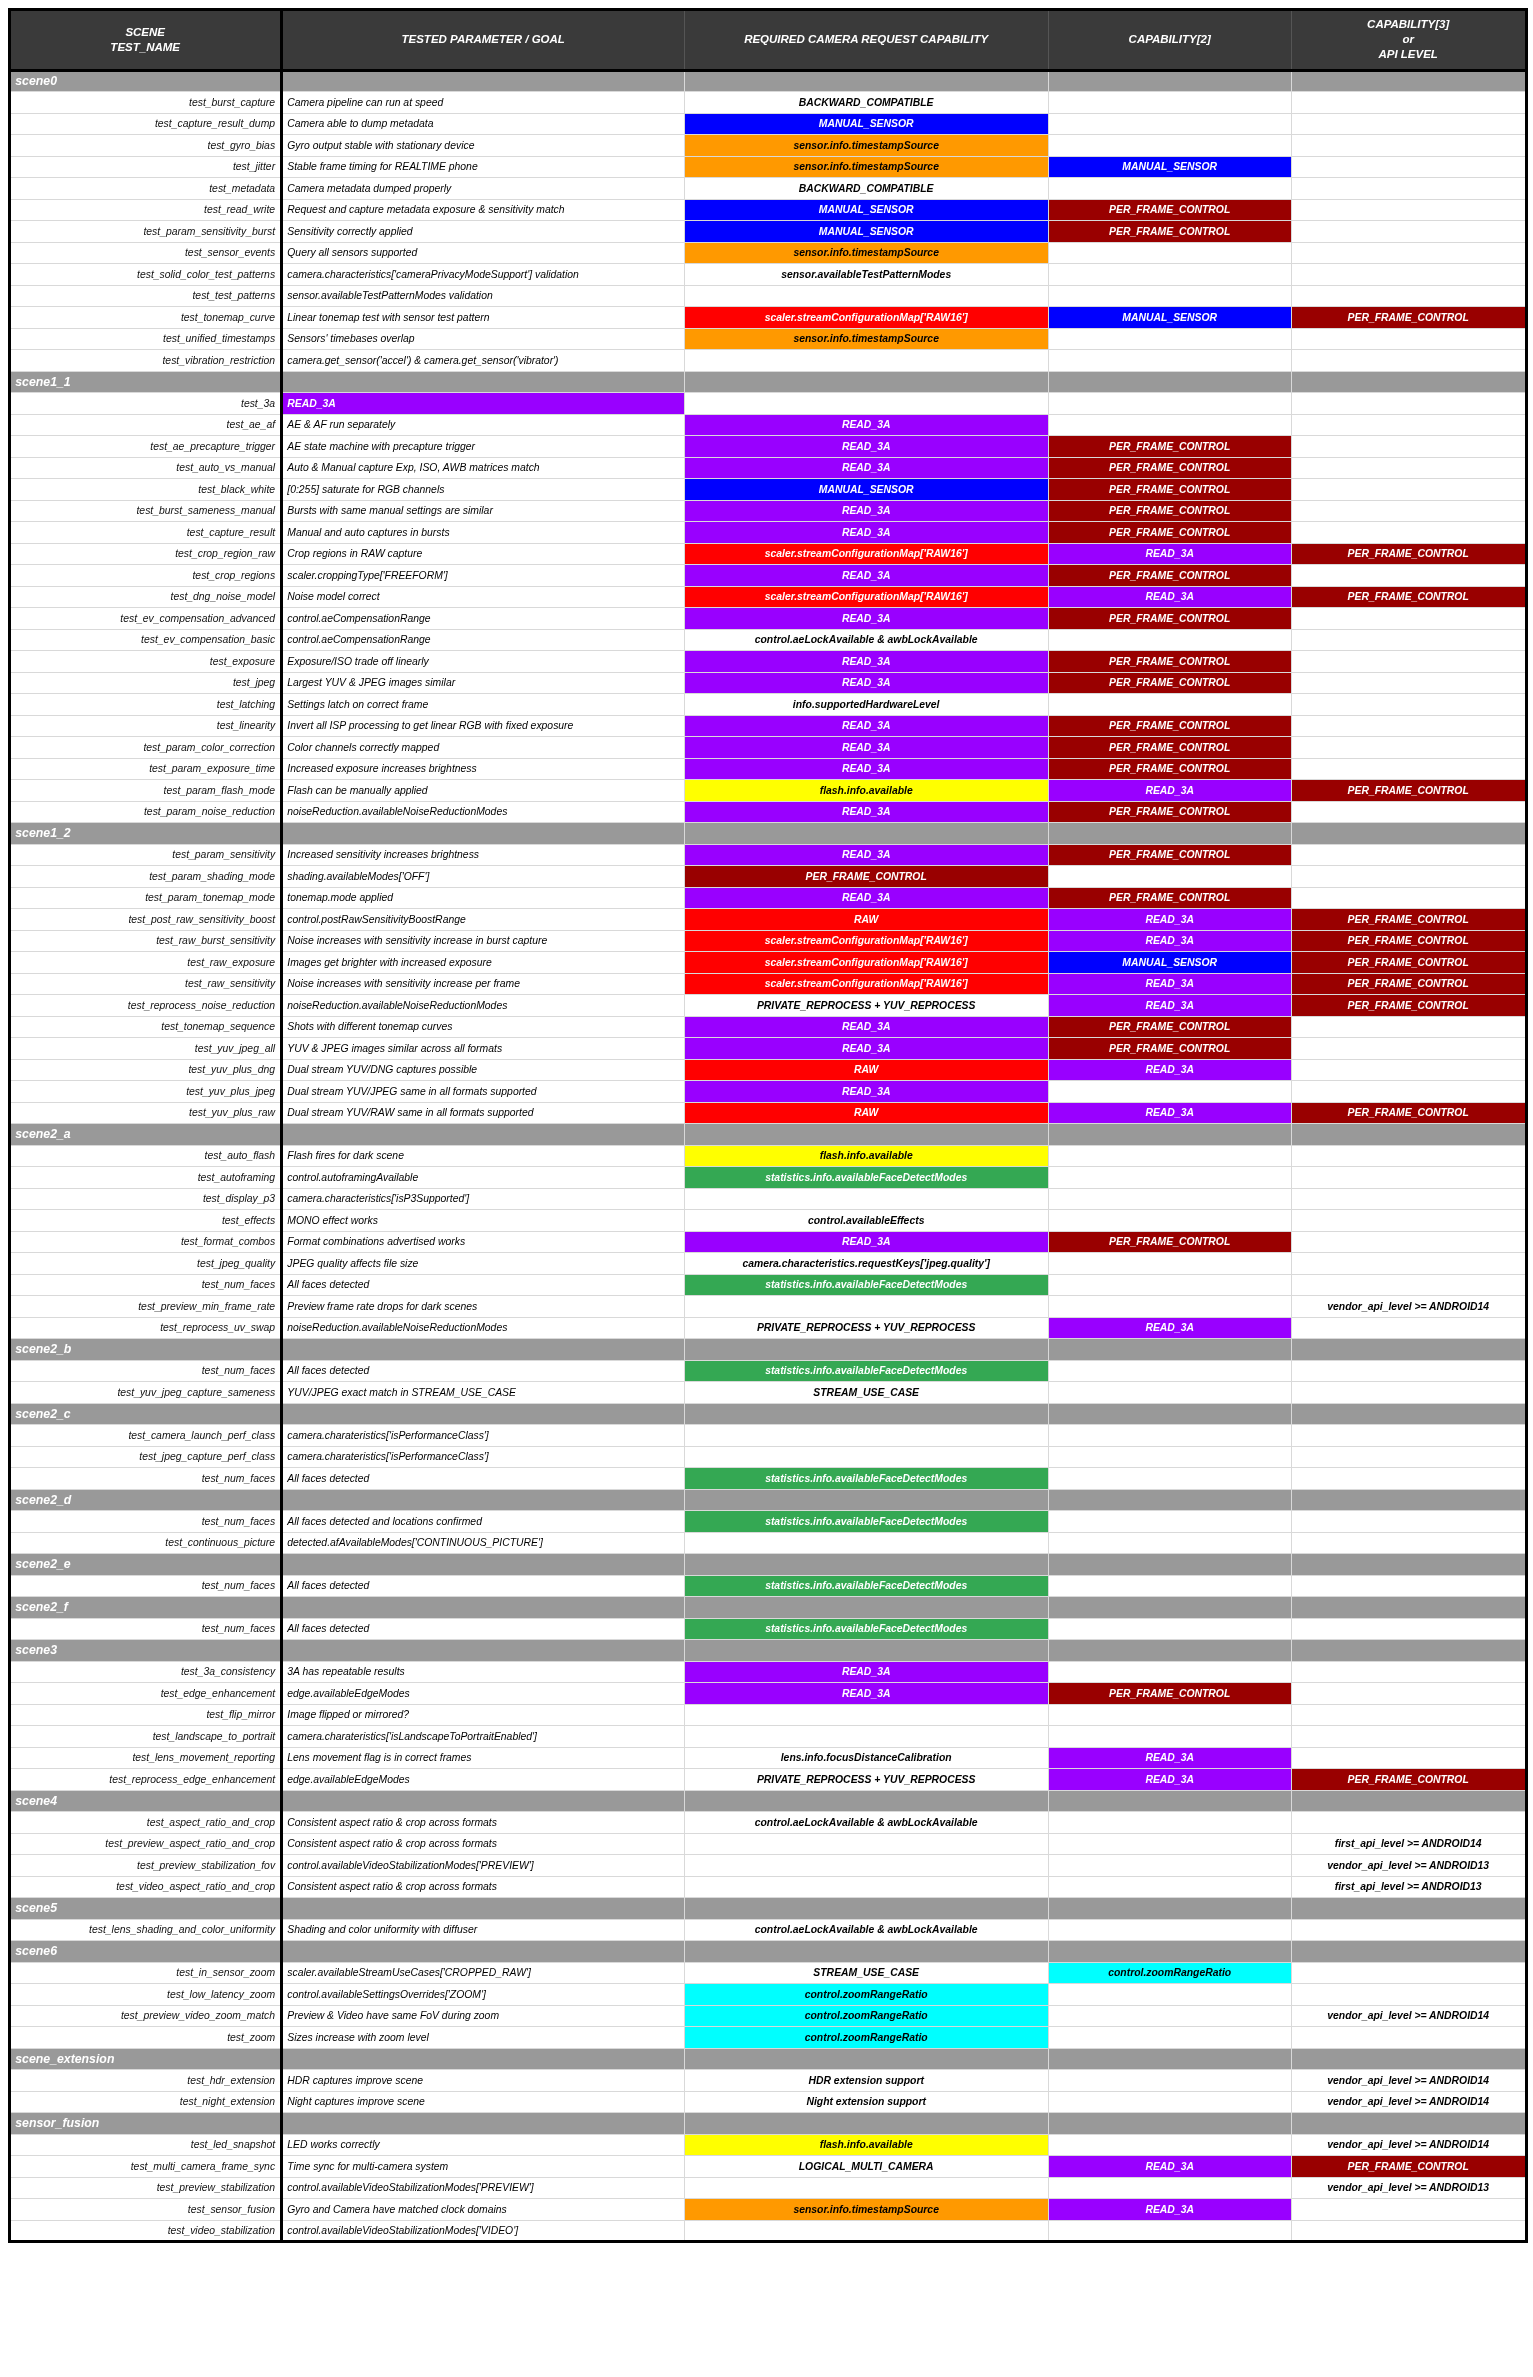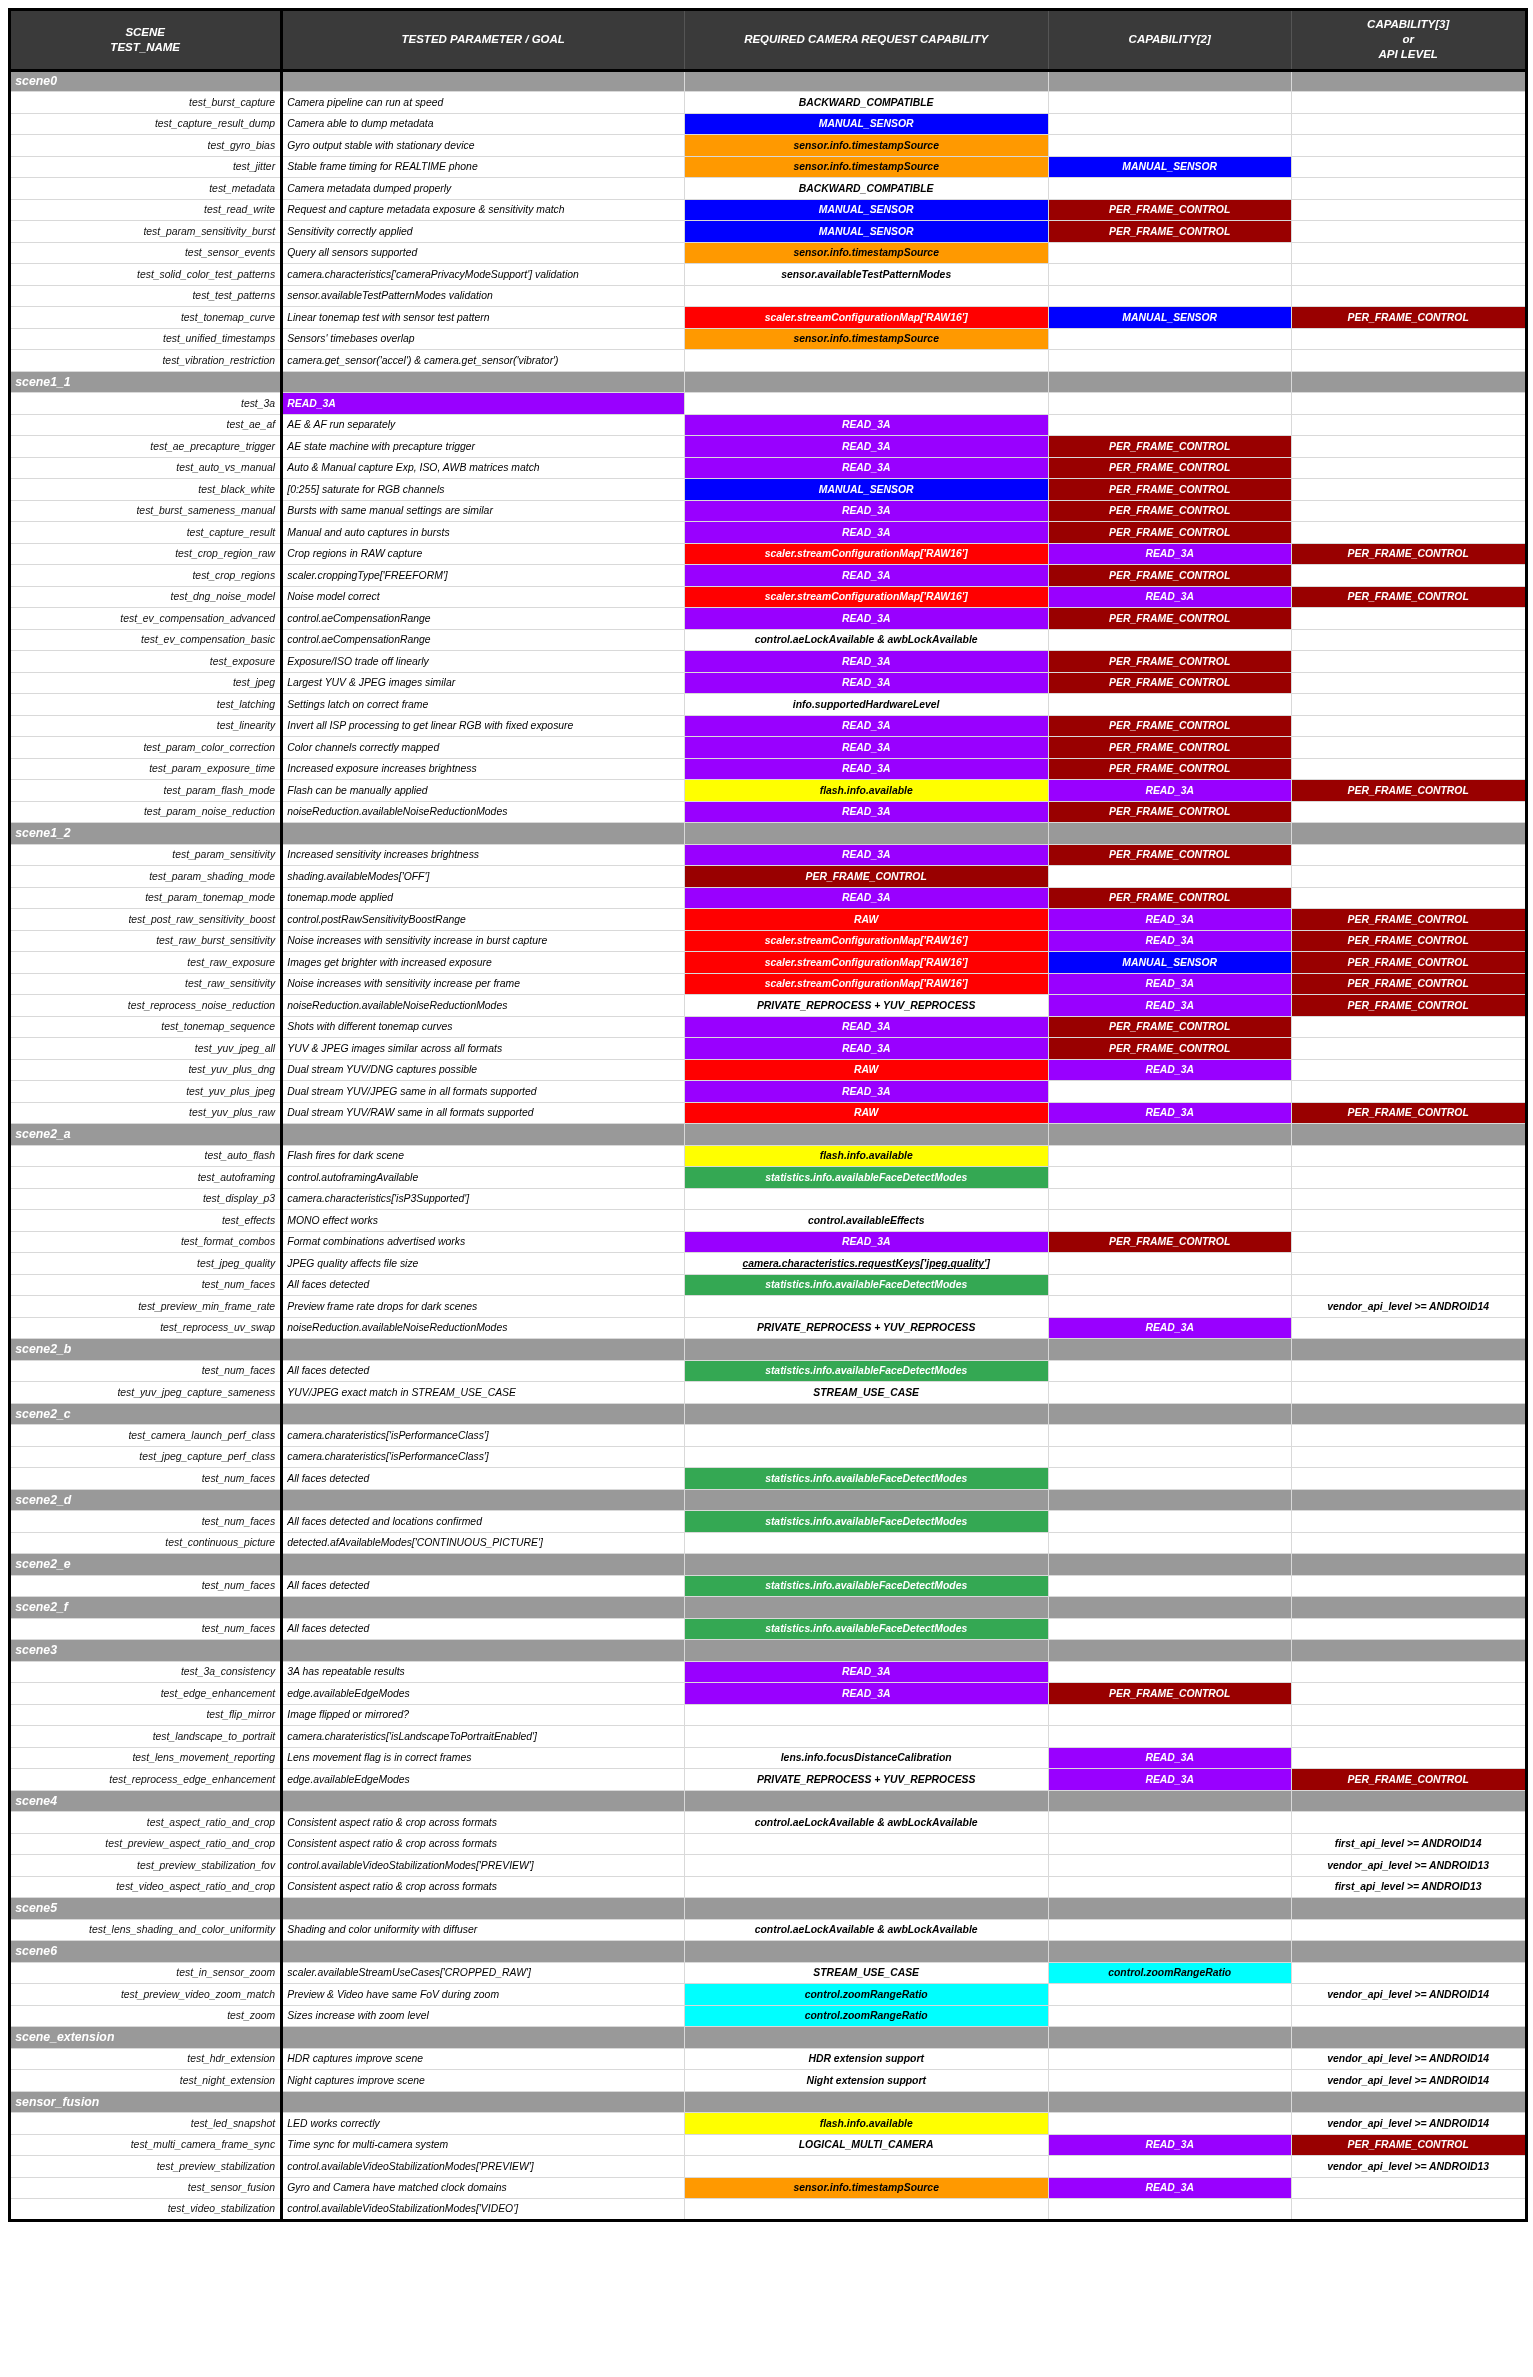--- a/index.html
+++ b/index.html
@@ -427,21 +427,21 @@
         <tr>
           <td class="tname">test_format_combos</td>
           <td class="tgoal">Format combinations advertised works</td>
           <td class="cap" style="background: rgb(153, 0, 255); color: rgb(255, 255, 255);">READ_3A</td>
           <td class="cap" style="background: rgb(153, 0, 0); color: rgb(255, 255, 255);">PER_FRAME_CONTROL</td>
           <td class="cap"></td>
         </tr>
         <tr>
           <td class="tname">test_jpeg_quality</td>
           <td class="tgoal">JPEG quality affects file size</td>
-          <td class="cap" style="color: rgb(0, 0, 0); text-decoration: underline;">camera.characteristics.requestKeys['jpeg.quality']</td>
+          <td class="cap" style="color: rgb(0, 0, 0);">camera.characteristics.requestKeys['jpeg.quality']</td>
           <td class="cap"></td>
           <td class="cap"></td>
         </tr>
         <tr>
           <td class="tname">test_num_faces</td>
           <td class="tgoal">All faces detected</td>
           <td class="cap" style="background: rgb(52, 168, 83); color: rgb(255, 255, 255);">statistics.info.availableFaceDetectModes</td>
           <td class="cap"></td>
           <td class="cap"></td>
         </tr>
@@ -660,20 +660,27 @@
           <td></td>
           <td></td>
           <td></td>
           <td></td>
         </tr>
         <tr>
           <td class="tname">test_in_sensor_zoom</td>
           <td class="tgoal">scaler.availableStreamUseCases['CROPPED_RAW']</td>
           <td class="cap" style="color: rgb(0, 0, 0);">STREAM_USE_CASE</td>
           <td class="cap" style="background: rgb(0, 255, 255); color: rgb(0, 0, 0);">control.zoomRangeRatio</td>
+          <td class="cap"></td>
+        </tr>
+        <tr>
+          <td class="tname">test_low_latency_zoom</td>
+          <td class="tgoal">control.availableSettingsOverrides['ZOOM']</td>
+          <td class="cap" style="background: rgb(0, 255, 255); color: rgb(0, 0, 0);">control.zoomRangeRatio</td>
+          <td class="cap"></td>
           <td class="cap"></td>
         </tr>
         <tr>
           <td class="tname">test_preview_video_zoom_match</td>
           <td class="tgoal">Preview &amp; Video have same FoV during zoom</td>
           <td class="cap" style="background: rgb(0, 255, 255); color: rgb(0, 0, 0);">control.zoomRangeRatio</td>
           <td class="cap"></td>
           <td class="cap" style="color: rgb(0, 0, 0);">vendor_api_level &gt;= ANDROID14</td>
         </tr>
         <tr>

